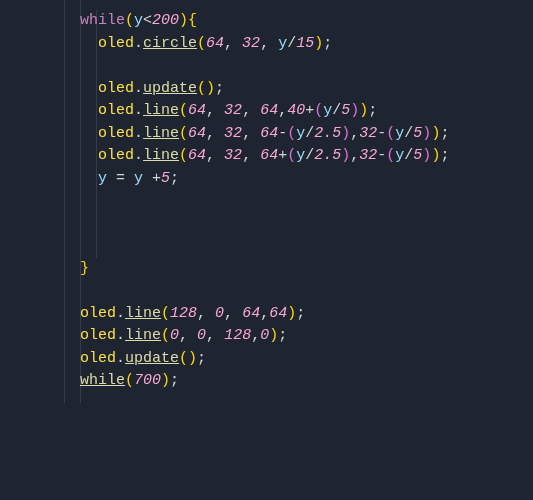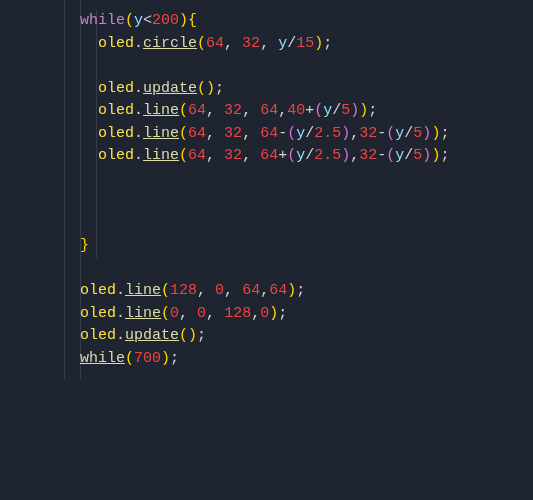--- a/index.html
+++ b/index.html
@@ -32,21 +32,21 @@
     background: rgba(120,130,150,0.25);
   }
   .guide.g1 { left: 64px; }
   .guide.g2 { left: 80px; }
   .guide.g3 { left: 96px; top: 10px; height: 248px; }
   
   .kw { color: #c586c0; }
   .obj { color: #fde047; }
   .var { color: #9cdcfe; }
   .fn { color: #dcdcaa; text-decoration: underline; }
-  .num { color: #ef4444; }
+  .num { color: #f9a8d4; font-style: italic; }
   .punc { color: #d4d4d4; }
   .op { color: #d4d4d4; }
   .paren { color: #ffd700; }
   .paren2 { color: #da70d6; }
   .curly { color: #ffd700; }
 </style>
 </head>
 <body>
 
 <div class="editor">
@@ -54,20 +54,21 @@
   <div class="guide g2"></div>
   <div class="guide g3"></div>
   <div id="lines">
       <div class="line"><span></span><span class="kw">while</span><span class="paren">(</span><span class="var">y</span><span class="op">&lt;</span><span class="num">200</span><span class="paren">)</span><span class="curly">{</span></div>
       <div class="line"><span>  </span><span class="obj">oled</span><span class="punc">.</span><span class="fn">circle</span><span class="paren">(</span><span class="num">64</span><span class="punc">, </span><span class="num">32</span><span class="punc">, </span><span class="var">y</span><span class="op">/</span><span class="num">15</span><span class="paren">)</span><span class="punc">;</span></div>
       <div class="line"><span>  </span></div>
       <div class="line"><span>  </span><span class="obj">oled</span><span class="punc">.</span><span class="fn">update</span><span class="paren">(</span><span class="paren">)</span><span class="punc">;</span></div>
       <div class="line"><span>  </span><span class="obj">oled</span><span class="punc">.</span><span class="fn">line</span><span class="paren">(</span><span class="num">64</span><span class="punc">, </span><span class="num">32</span><span class="punc">, </span><span class="num">64</span><span class="punc">,</span><span class="num">40</span><span class="op">+</span><span class="paren2">(</span><span class="var">y</span><span class="op">/</span><span class="num">5</span><span class="paren2">)</span><span class="paren">)</span><span class="punc">;</span></div>
       <div class="line"><span>  </span><span class="obj">oled</span><span class="punc">.</span><span class="fn">line</span><span class="paren">(</span><span class="num">64</span><span class="punc">, </span><span class="num">32</span><span class="punc">, </span><span class="num">64</span><span class="op">-</span><span class="paren2">(</span><span class="var">y</span><span class="op">/</span><span class="num">2.5</span><span class="paren2">)</span><span class="punc">,</span><span class="num">32</span><span class="op">-</span><span class="paren2">(</span><span class="var">y</span><span class="op">/</span><span class="num">5</span><span class="paren2">)</span><span class="paren">)</span><span class="punc">;</span></div>
       <div class="line"><span>  </span><span class="obj">oled</span><span class="punc">.</span><span class="fn">line</span><span class="paren">(</span><span class="num">64</span><span class="punc">, </span><span class="num">32</span><span class="punc">, </span><span class="num">64</span><span class="op">+</span><span class="paren2">(</span><span class="var">y</span><span class="op">/</span><span class="num">2.5</span><span class="paren2">)</span><span class="punc">,</span><span class="num">32</span><span class="op">-</span><span class="paren2">(</span><span class="var">y</span><span class="op">/</span><span class="num">5</span><span class="paren2">)</span><span class="paren">)</span><span class="punc">;</span></div>
+      <div class="line"><span>  </span><span class="var">y</span><span class="op"> = </span><span class="var">y</span><span class="op"> +</span><span class="num">5</span><span class="punc">;</span></div>
       <div class="line"><span>  </span></div>
       <div class="line"><span>  </span></div>
       <div class="line"><span>  </span></div>
       <div class="line"><span></span><span class="curly">}</span></div>
       <div class="line"><span></span></div>
       <div class="line"><span></span><span class="obj">oled</span><span class="punc">.</span><span class="fn">line</span><span class="paren">(</span><span class="num">128</span><span class="punc">, </span><span class="num">0</span><span class="punc">, </span><span class="num">64</span><span class="punc">,</span><span class="num">64</span><span class="paren">)</span><span class="punc">;</span></div>
       <div class="line"><span></span><span class="obj">oled</span><span class="punc">.</span><span class="fn">line</span><span class="paren">(</span><span class="num">0</span><span class="punc">, </span><span class="num">0</span><span class="punc">, </span><span class="num">128</span><span class="punc">,</span><span class="num">0</span><span class="paren">)</span><span class="punc">;</span></div>
       <div class="line"><span></span><span class="obj">oled</span><span class="punc">.</span><span class="fn">update</span><span class="paren">(</span><span class="paren">)</span><span class="punc">;</span></div>
       <div class="line"><span></span><span class="fn">while</span><span class="paren">(</span><span class="num">700</span><span class="paren">)</span><span class="punc">;</span></div>
     </div>

